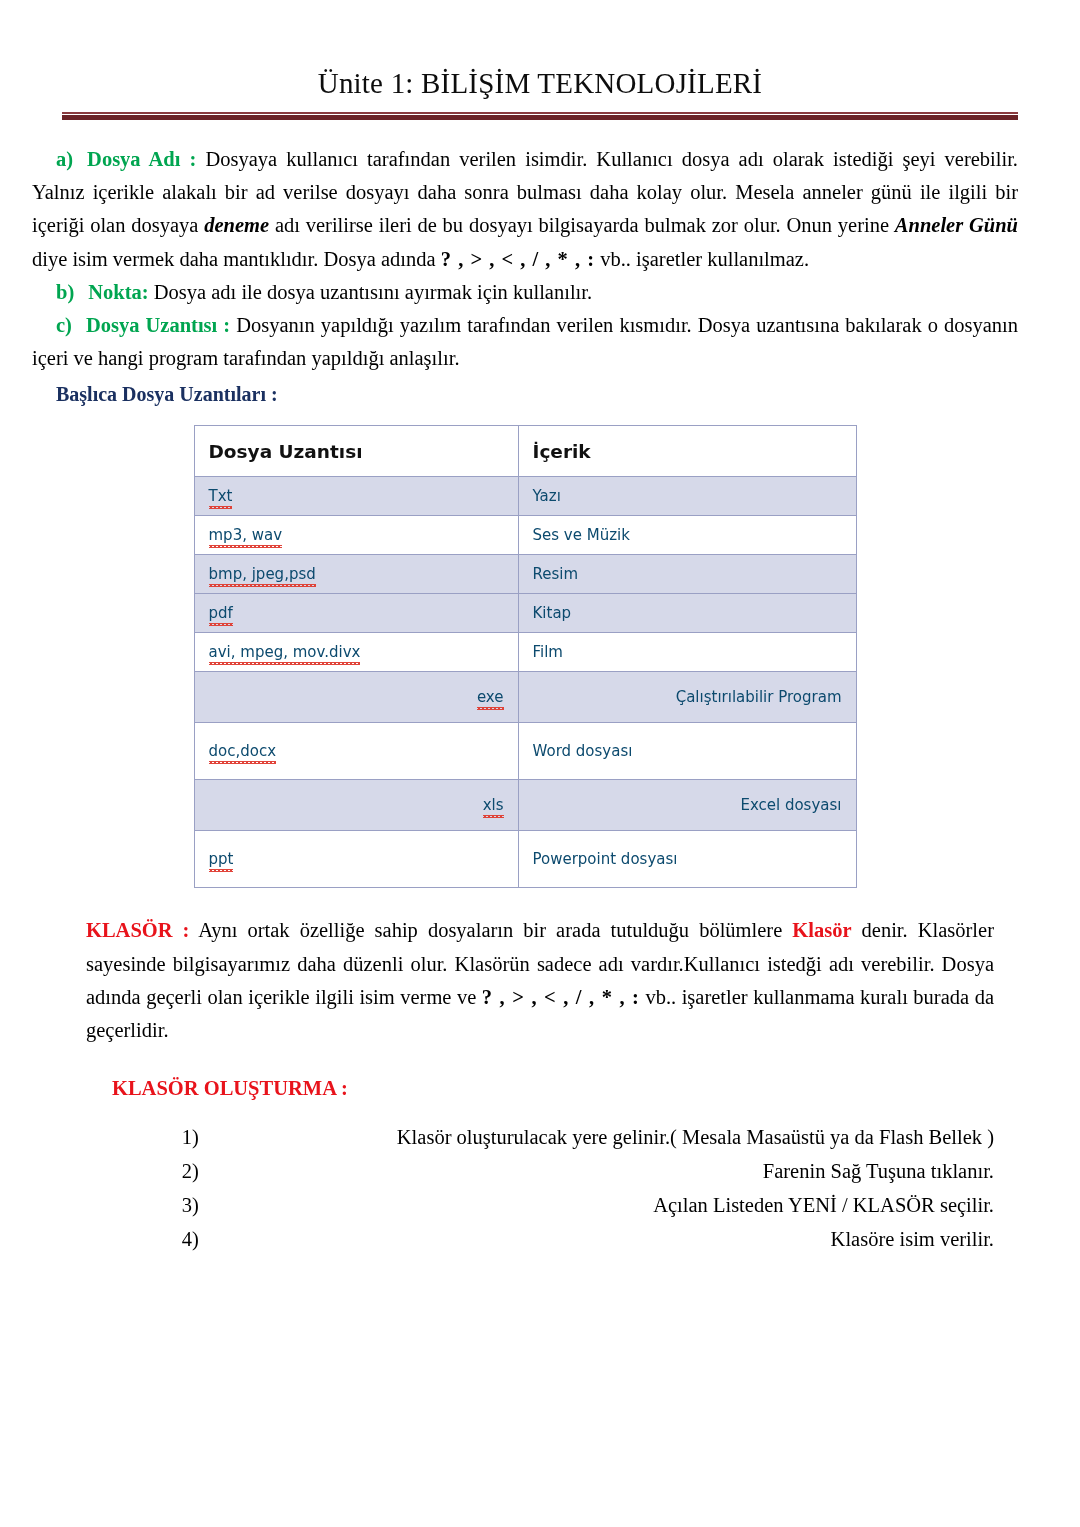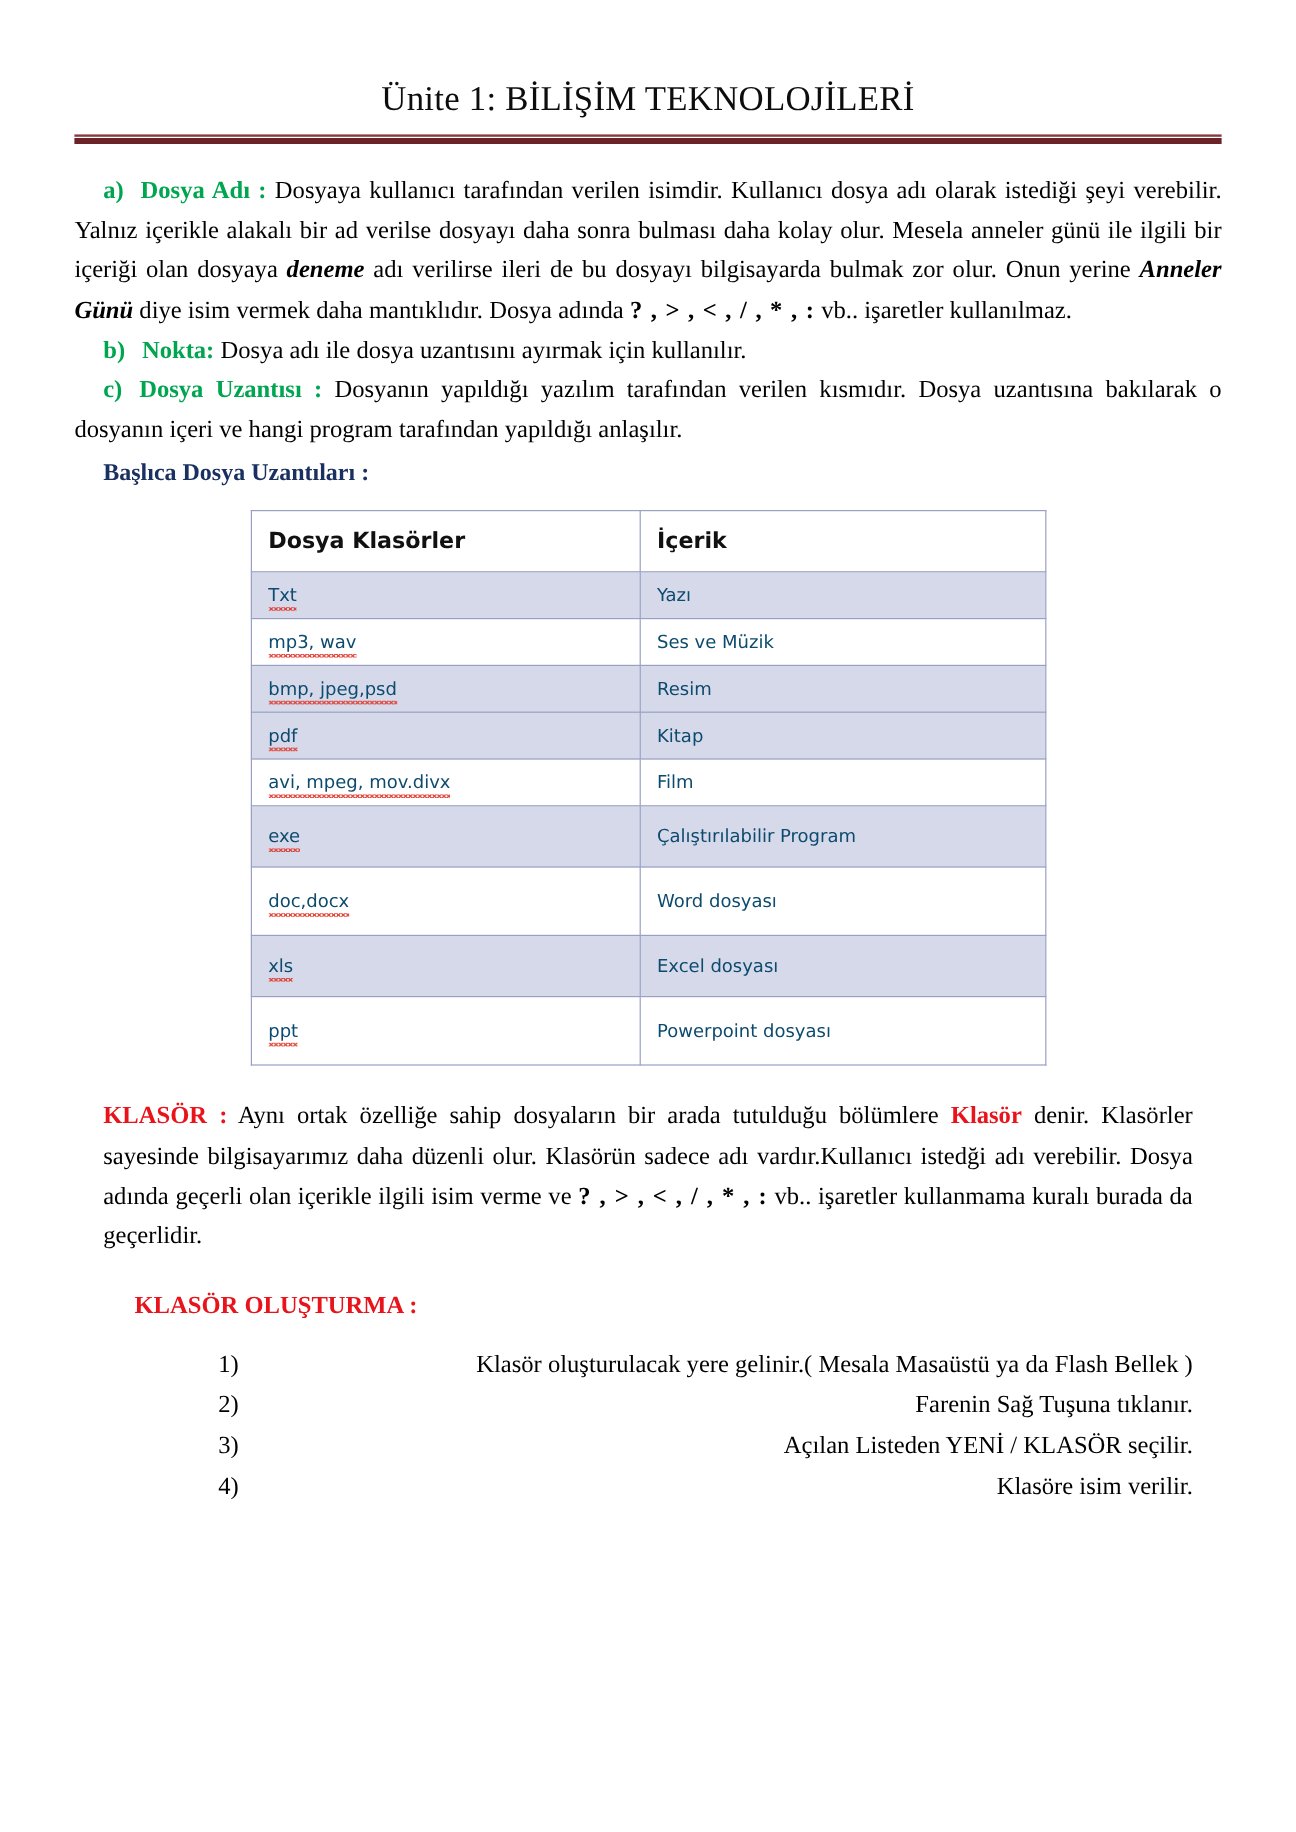--- a/index.html
+++ b/index.html
@@ -51,21 +51,21 @@
   }
   .header-rule .r2 {
     position: absolute;
     left: 0; right: 0; top: 3px;
     height: 5px;
     background: #6b2327;
   }
 
   
   .content {
-    padding: 0 62px 0 62px;
+    padding: 0 62px 0 32px;
     margin-top: 22px;
   }
   p.para {
     font-size: 20.5px;
     line-height: 1.62;
     text-align: justify;
     margin: 0 0 0 0;
     text-indent: 0;
   }
   .lbl-green {
@@ -127,21 +127,21 @@
     font-weight: bold;
     font-size: 18.5px;
     background: #ffffff;
     height: 38px;
     color: #111111;
   }
   tr.shade td { background: #d6d9e9; }
   tr.plain td { background: #ffffff; }
 
   tr.h1 td { height: 26px; }
-  tr.h3 td { height: 38px; }
+  tr.h3 td { height: 38px; text-align: right; }
   tr.h4 td { height: 44px; }
 
   .sq {
     position: relative;
     display: inline-block;
   }
   .sq::after {
     content: "";
     position: absolute;
     left: 0;
@@ -209,21 +209,21 @@
     <div class="heading-navy">Başlıca Dosya Uzantıları :</div>
 
     <div class="table-wrap">
       <table class="ext-table">
         <colgroup>
             <col class="c1">
             <col class="c2">
           </colgroup>
         <thead>
           <tr>
-            <th>Dosya Klasörler</th>
+            <th>Dosya Uzantısı</th>
             <th>İçerik</th>
           </tr>
         </thead>
         <tbody>
             <tr class="shade h1">
               <td><span class="sq">Txt</span></td>
               <td>Yazı</td>
             </tr>
             <tr class="plain h1">
               <td><span class="sq">mp3, wav</span></td>

